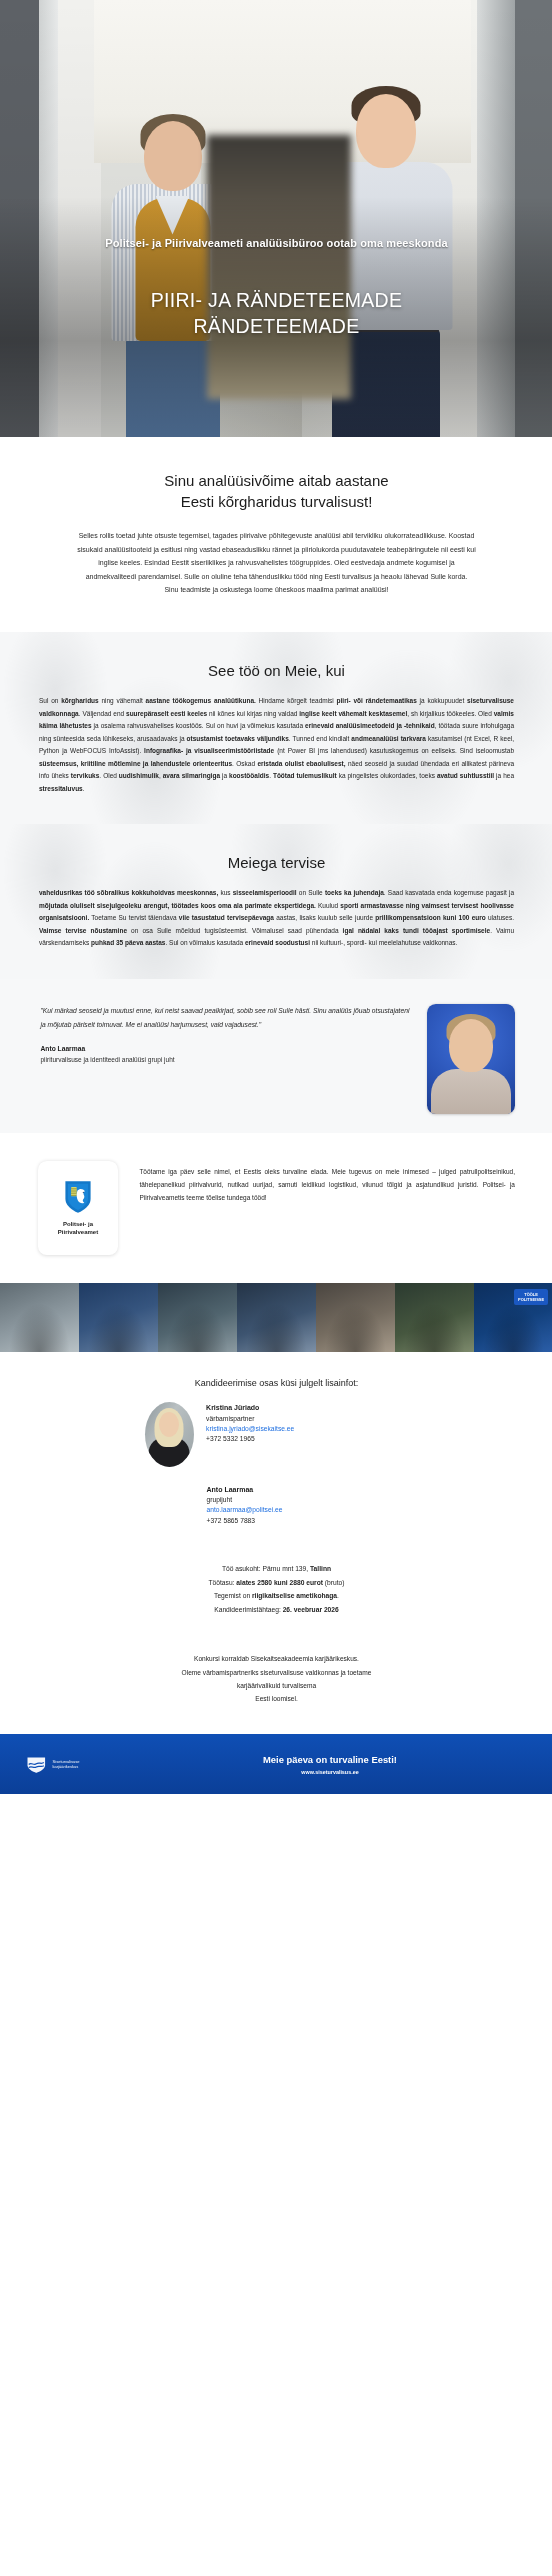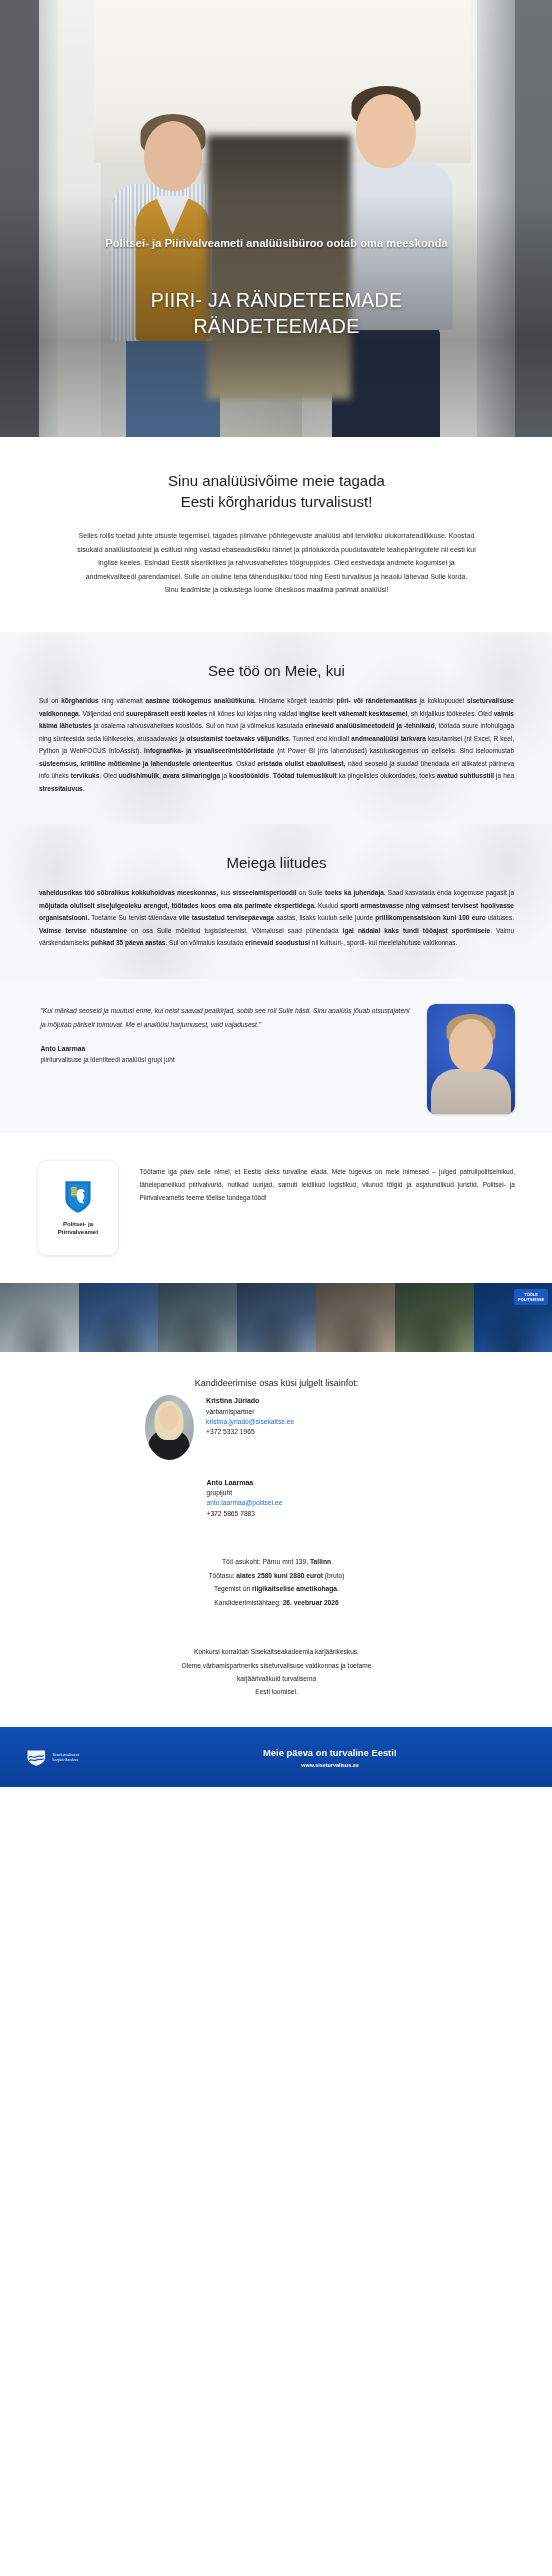--- a/index.html
+++ b/index.html
@@ -241,21 +241,21 @@
   }
   .strip .badge {
     position:absolute; right:5px; top:6.3px;
     background:#1b58c2; color:#fff; font-size:4px; font-weight:700;
     line-height:1.25; padding:3.1px 3.8px; border-radius:1.9px; text-align:center;
     z-index: 3;
   }
 
   
   .contacts { background:#ffffff; padding: 26px 38px 6.3px; }
-  .contacts-title { text-align:center; font-size: 9px; color:#1c1c1c; margin-bottom: 7px; }
+  .contacts-title { text-align:center; font-size: 9px; color:#1c1c1c; margin-bottom: 14px; }
   .contact-wrap { width: 264px; margin: 0 auto; }
   .contact-row { display:flex; gap: 12.6px; align-items:flex-start; margin-bottom: 16.3px; }
   .avatar {
     width: 49px; height: 65px; border-radius: 50%;
     flex:0 0 auto; overflow:hidden; position:relative;
     background: linear-gradient(120deg,#8d979b 0%, #b9c0c2 40%, #9aa3a6 100%);
   }
   .avatar .a-hair { position:absolute; left:50%; transform:translateX(-50%); top:6.3px; width:29px; height:39px; background:#e8dcb8; border-radius:50% 50% 40% 40%; }
   .avatar .a-head { position:absolute; left:50%; transform:translateX(-50%); top:10px; width:20px; height:25px; background:#edcdae; border-radius:50%; }
   .avatar .a-body { position:absolute; left:50%; transform:translateX(-50%); bottom:0; width:41px; height:30px; background:#1d1d20; border-radius:16.3px 16.3px 0 0; }
@@ -314,41 +314,41 @@
     <div class="hero-kicker">Politsei- ja Piirivalveameti analüüsibüroo ootab oma meeskonda</div>
     <h1 class="hero-title">
       <span>PIIRI- JA RÄNDETEEMADE</span><br>
       <span>RÄNDETEEMADE</span>
     </h1>
   </div>
 </header>
 
 <section class="section white band-intro">
   <h2 class="section-title">
-    <span>Sinu analüüsivõime meie tagada</span><br>
+    <span>Sinu analüüsivõime aitab aastane</span><br>
     <span>Eesti kõrgharidus turvalisust!</span>
   </h2>
   <div class="intro-body">
     <p>Selles rollis toetad juhte otsuste tegemisel, tagades piirivalve põhitegevuste analüüsi abil tervikliku olukorrateadlikkuse. Koostad sisukaid analüüsitooteid ja esitlusi ning vastad ebaseaduslikku rännet ja piiriolukorda puudutavatele teabepäringutele nii eesti kui inglise keeles. Esindad Eestit siseriiklikes ja rahvusvahelistes töögruppides. Oled eestvedaja andmete kogumisel ja andmekvaliteedi parendamisel. Sulle on oluline teha tähenduslikku tööd ning Eesti turvalisus ja heaolu lähevad Sulle korda.</p>
     <p>Sinu teadmiste ja oskustega loome üheskoos maailma parimat analüüsi!</p>
   </div>
 </section>
 
 <section class="band-grey">
   <div class="texture"></div>
   <div class="inner">
     <h2 class="section-title">See töö on Meie, kui</h2>
     <p class="justified">Sul on <b>kõrgharidus</b> ning vähemalt <b>aastane töökogemus analüütikuna.</b> Hindame kõrgelt teadmisi <b>piiri- või rändetemaatikas</b> ja kokkupuudet <b>siseturvalisuse valdkonnaga</b>. Väljendad end <b>suurepäraselt eesti keeles</b> nii kõnes kui kirjas ning valdad <b>inglise keelt vähemalt kesktasemel</b>, sh kirjalikus töökeeles. Oled <b>valmis käima lähetustes</b> ja osalema rahvusvahelises koostöös. Sul on huvi ja võimekus kasutada <b>erinevaid analüüsimeetodeid ja -tehnikaid</b>, töötada suure infohulgaga ning sünteesida seda lühikeseks, arusaadavaks ja <b>otsustamist toetavaks väljundiks</b>. Tunned end kindlalt <b>andmeanalüüsi tarkvara</b> kasutamisel (nt Excel, R keel, Python ja WebFOCUS InfoAssist). <b>Infograafika- ja visualiseerimistööriistade</b> (nt Power BI jms lahendused) kasutuskogemus on eeliseks. Sind iseloomustab <b>süsteemsus, kriitiline mõtlemine ja lahendustele orienteeritus</b>. Oskad <b>eristada olulist ebaolulisest,</b> näed seoseid  ja suudad ühendada eri allikatest pärineva info üheks <b>tervikuks</b>. Oled <b>uudishimulik</b>, <b>avara silmaringiga</b> ja <b>koostööaldis</b>. <b>Töötad tulemuslikult</b> ka pingelistes olukordades, toeks <b>avatud suhtlusstiil</b> ja hea <b>stressitaluvus</b>.</p>
   </div>
 </section>
 
 <section class="band-grey">
   <div class="texture"></div>
   <div class="inner">
-    <h2 class="section-title">Meiega liitudes</h2>
+    <h2 class="section-title">Meiega tervise</h2>
     <p class="justified"><b>vaheldusrikas töö sõbralikus kokkuhoidvas meeskonnas,</b> kus <b>sisseelamisperioodil</b> on Sulle <b>toeks ka juhendaja</b>. Saad kasvatada enda kogemuse pagasit ja <b>mõjutada oluliselt sisejulgeoleku arengut, töötades koos oma ala parimate ekspertidega.</b> Kuulud <b>sporti armastavasse ning vaimsest tervisest hoolivasse organisatsiooni.</b> Toetame Su tervist täiendava <b>viie tasustatud tervisepäevaga</b> aastas, lisaks kuulub selle juurde <b>prillikompensatsioon kuni 100 euro</b> ulatuses. <b>Vaimse tervise nõustamine</b> on osa Sulle mõeldud tugisüsteemist. Võimalusel saad pühendada <b>igal nädalal kaks tundi tööajast sportimisele</b>. Vaimu värskendamiseks <b>puhkad 35 päeva aastas</b>. Sul on võimalus kasutada <b>erinevaid soodustusi</b> nii kultuuri-, spordi- kui meelelahutuse valdkonnas.</p>
   </div>
 </section>
 
 <section class="quote-band">
   <div class="quote-row">
     <div class="quote-col">
       <blockquote>"Kui märkad seoseid ja muutusi enne, kui neist saavad pealkirjad, sobib see roll Sulle hästi. Sinu analüüs jõuab otsustajateni ja mõjutab päriselt toimuvat. Me ei analüüsi harjumusest, vaid vajadusest."</blockquote>
       <div class="quote-name">Anto Laarmaa</div>
       <div class="quote-role">piiriturvalisuse ja identiteedi analüüsi grupi juht</div>

